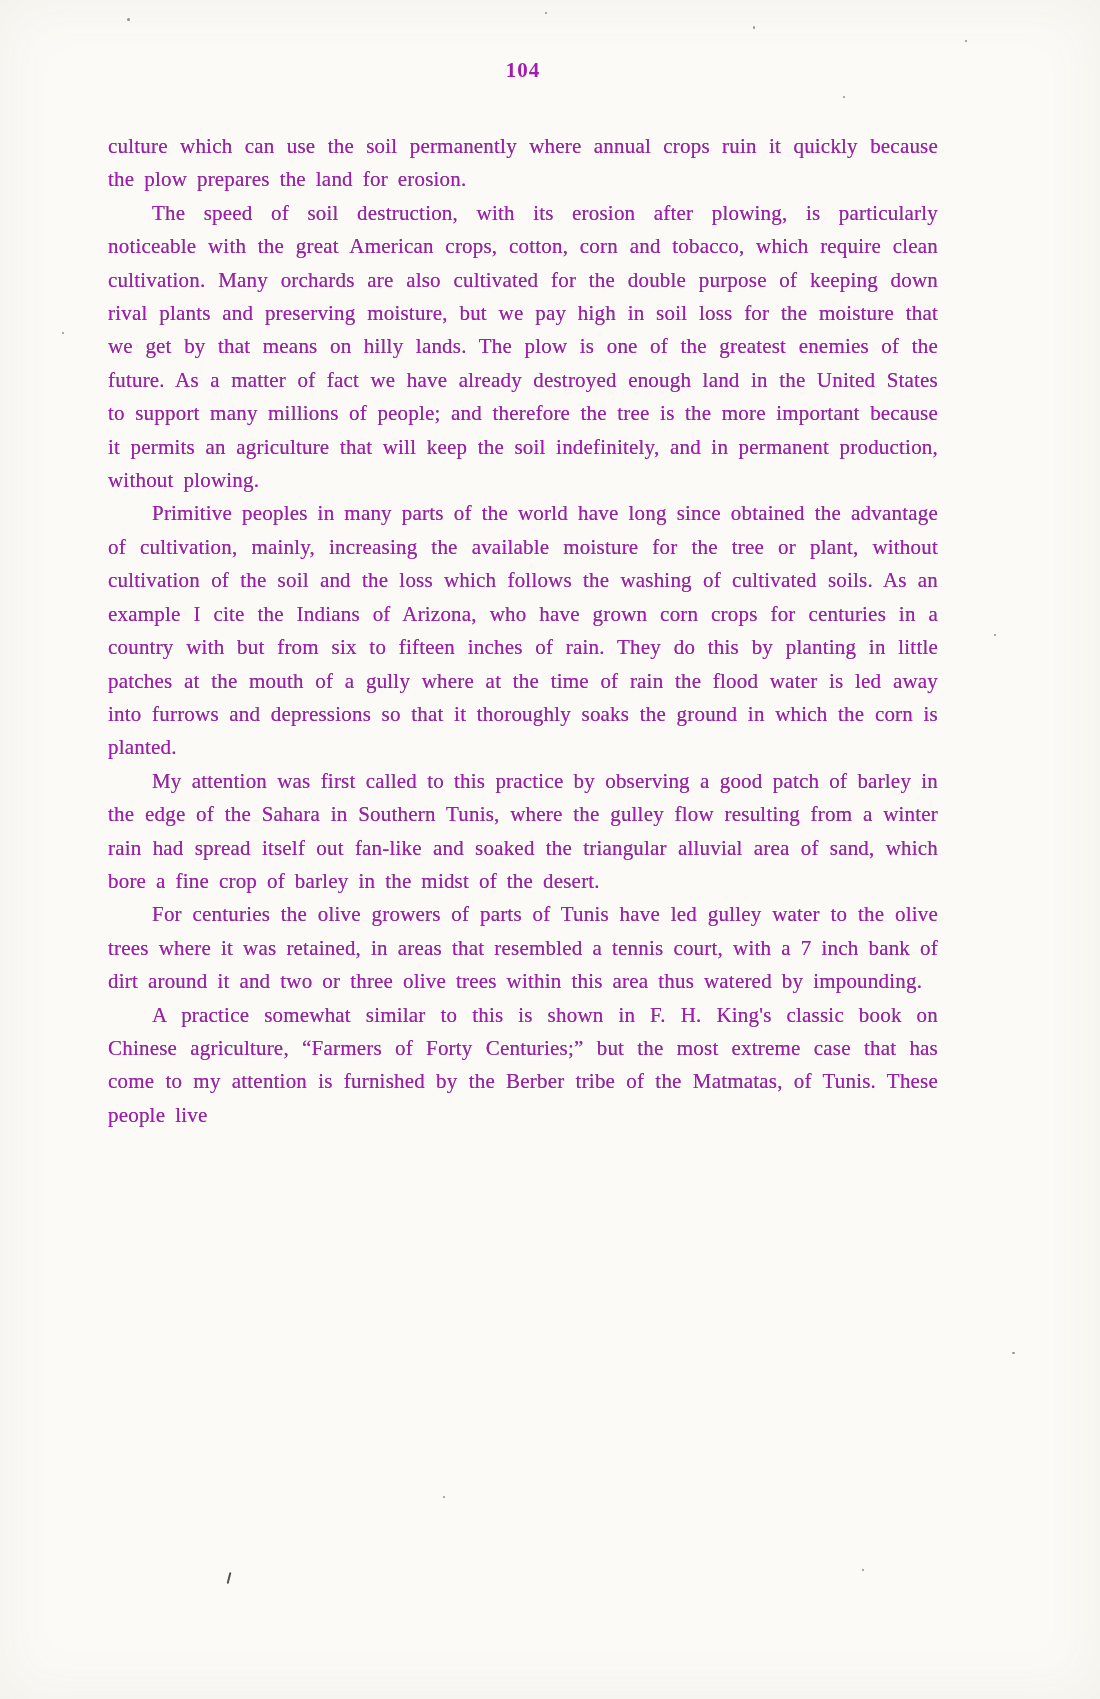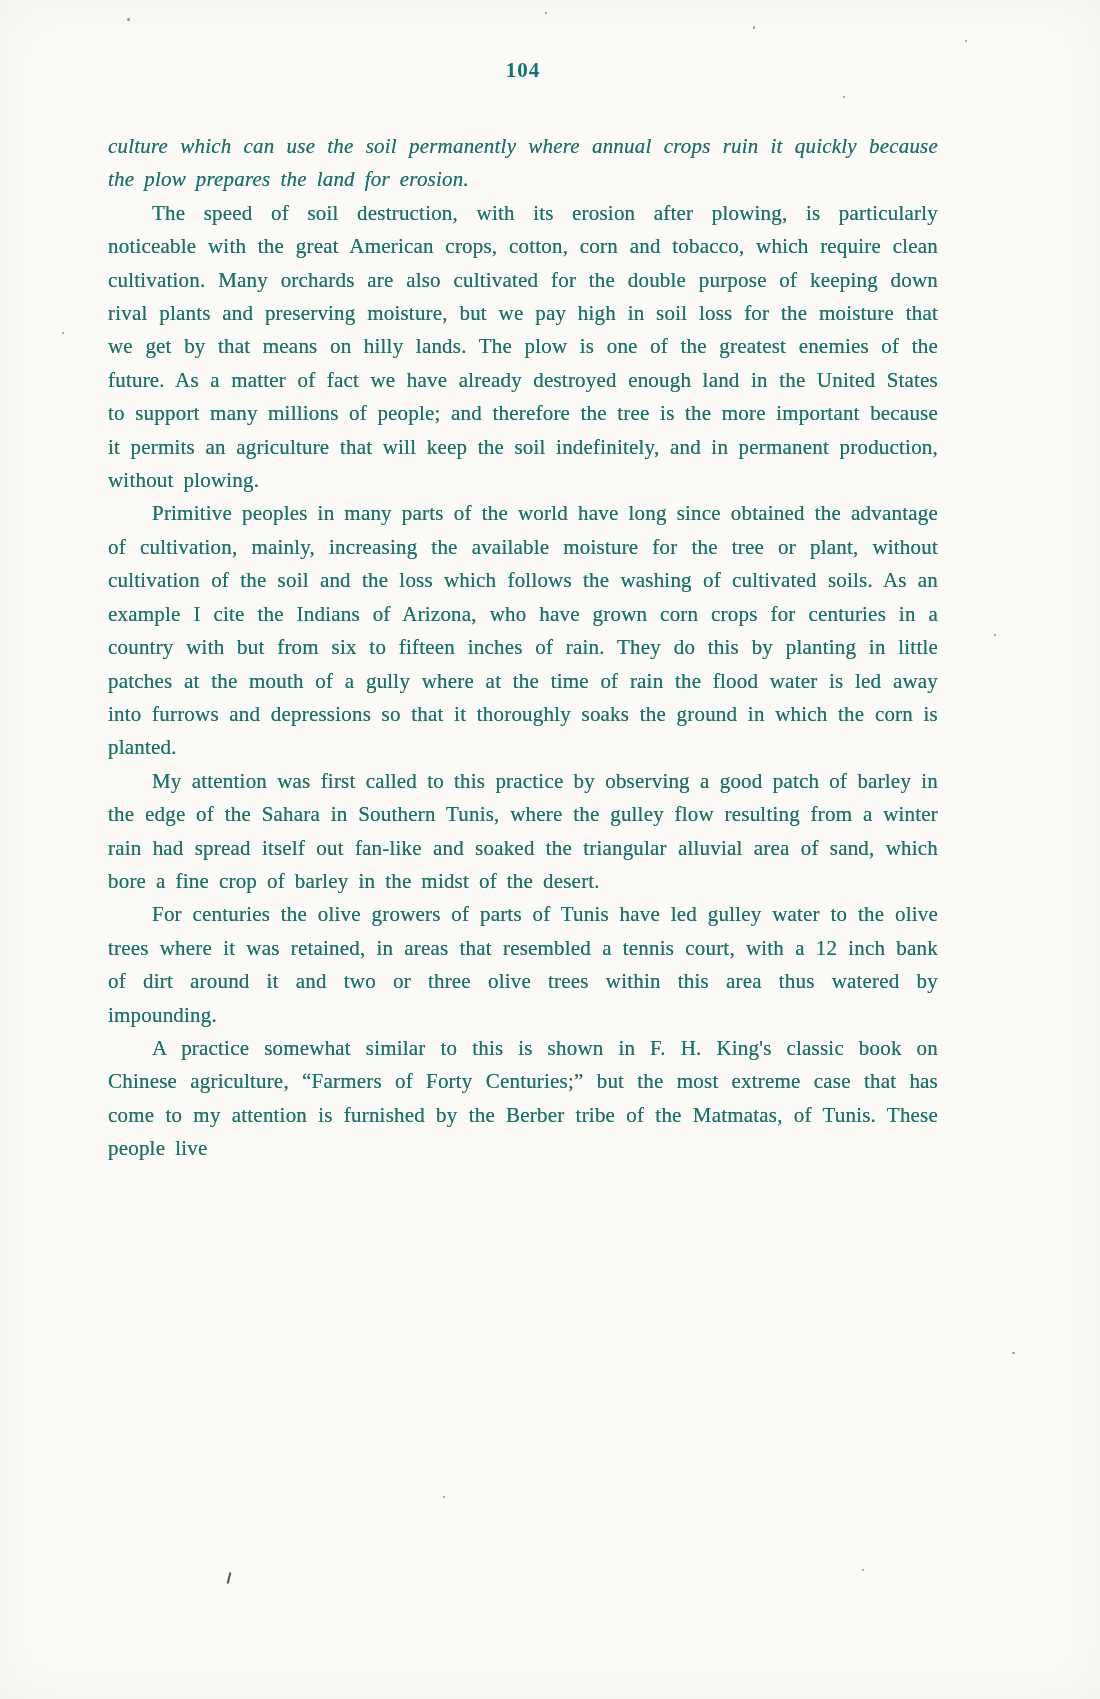--- a/index.html
+++ b/index.html
@@ -8,21 +8,21 @@
     background: #e9e9e6;
   }
   .page {
     position: relative;
     width: 1100px;
     height: 1699px;
     margin: 0 auto;
     background: #fbfaf6;
     box-shadow: inset 0 0 60px rgba(120,110,90,0.07);
     font-family: "Liberation Serif", "DejaVu Serif", serif;
-    color: #0f766e;
+    color: #a21caf;
     overflow: hidden;
   }
   .page-number {
     position: absolute;
     top: 58px;
     left: 108px;
     width: 830px;
     text-align: center;
     font-size: 21px;
     font-weight: bold;
@@ -39,21 +39,20 @@
     font-size: 21px;
     line-height: 33.4px;
     text-align: justify;
     text-indent: 44px;
     word-spacing: 4.5px;
     letter-spacing: 0.2px;
     text-shadow: 0 0 0.5px rgba(20,20,20,0.55);
   }
   .para.no-indent {
     text-indent: 0;
-    font-style: italic;
   }
   .speckle {
     position: absolute;
     background: rgba(40,38,34,0.5);
     border-radius: 50%;
   }
   .s1 { left: 127px; top: 18px;  width: 3px; height: 3px; }
   .s2 { left: 545px; top: 12px;  width: 2px; height: 2px; }
   .s3 { left: 753px; top: 26px;  width: 2px; height: 3px; }
   .s4 { left: 965px; top: 40px;  width: 2px; height: 2px; }
@@ -79,21 +78,21 @@
 
 <div class="page">
 
   <div class="page-number">104</div>
 
   <div class="text-block">
     <p class="para no-indent">culture which can use the soil permanently where annual crops ruin it quickly because the plow prepares the land for erosion.</p>
     <p class="para">The speed of soil destruction, with its erosion after plowing, is particularly noticeable with the great American crops, cotton, corn and tobacco, which require clean cultivation.  Many orchards are also cultivated for the double purpose of keeping down rival plants and preserving moisture, but we pay high in soil loss for the moisture that we get by that means on hilly lands.  The plow is one of the greatest enemies of the future.  As a matter of fact we have already destroyed enough land in the United States to support many millions of people; and therefore the tree is the more important because it permits an agriculture that will keep the soil indefinitely, and in permanent production, without plowing.</p>
     <p class="para">Primitive peoples in many parts of the world have long since obtained the advantage of cultivation, mainly, increasing the available moisture for the tree or plant, without cultivation of the soil and the loss which follows the washing of cultivated soils.  As an example I cite the Indians of Arizona, who have grown corn crops for centuries in a country with but from six to fifteen inches of rain.  They do this by planting in little patches at the mouth of a gully where at the time of rain the flood water is led away into furrows and depressions so that it thoroughly soaks the ground in which the corn is planted.</p>
     <p class="para">My attention was first called to this practice by observing a good patch of barley in the edge of the Sahara in Southern Tunis, where the gulley flow resulting from a winter rain had spread itself out fan-like and soaked the triangular alluvial area of sand, which bore a fine crop of barley in the midst of the desert.</p>
-    <p class="para">For centuries the olive growers of parts of Tunis have led gulley water to the olive trees where it was retained, in areas that resembled a tennis court, with a 12 inch bank of dirt around it and two or three olive trees within this area thus watered by impounding.</p>
+    <p class="para">For centuries the olive growers of parts of Tunis have led gulley water to the olive trees where it was retained, in areas that resembled a tennis court, with a 7 inch bank of dirt around it and two or three olive trees within this area thus watered by impounding.</p>
     <p class="para">A practice somewhat similar to this is shown in F. H. King's classic book on Chinese agriculture, “Farmers of Forty Centuries;” but the most extreme case that has come to my attention is furnished by the Berber tribe of the Matmatas, of Tunis.  These people live</p>
   </div>
 
   <span class="speckle s1"></span>
   <span class="speckle s2"></span>
   <span class="speckle s3"></span>
   <span class="speckle s4"></span>
   <span class="speckle s5"></span>
   <span class="speckle s6"></span>
   <span class="speckle s7"></span>

